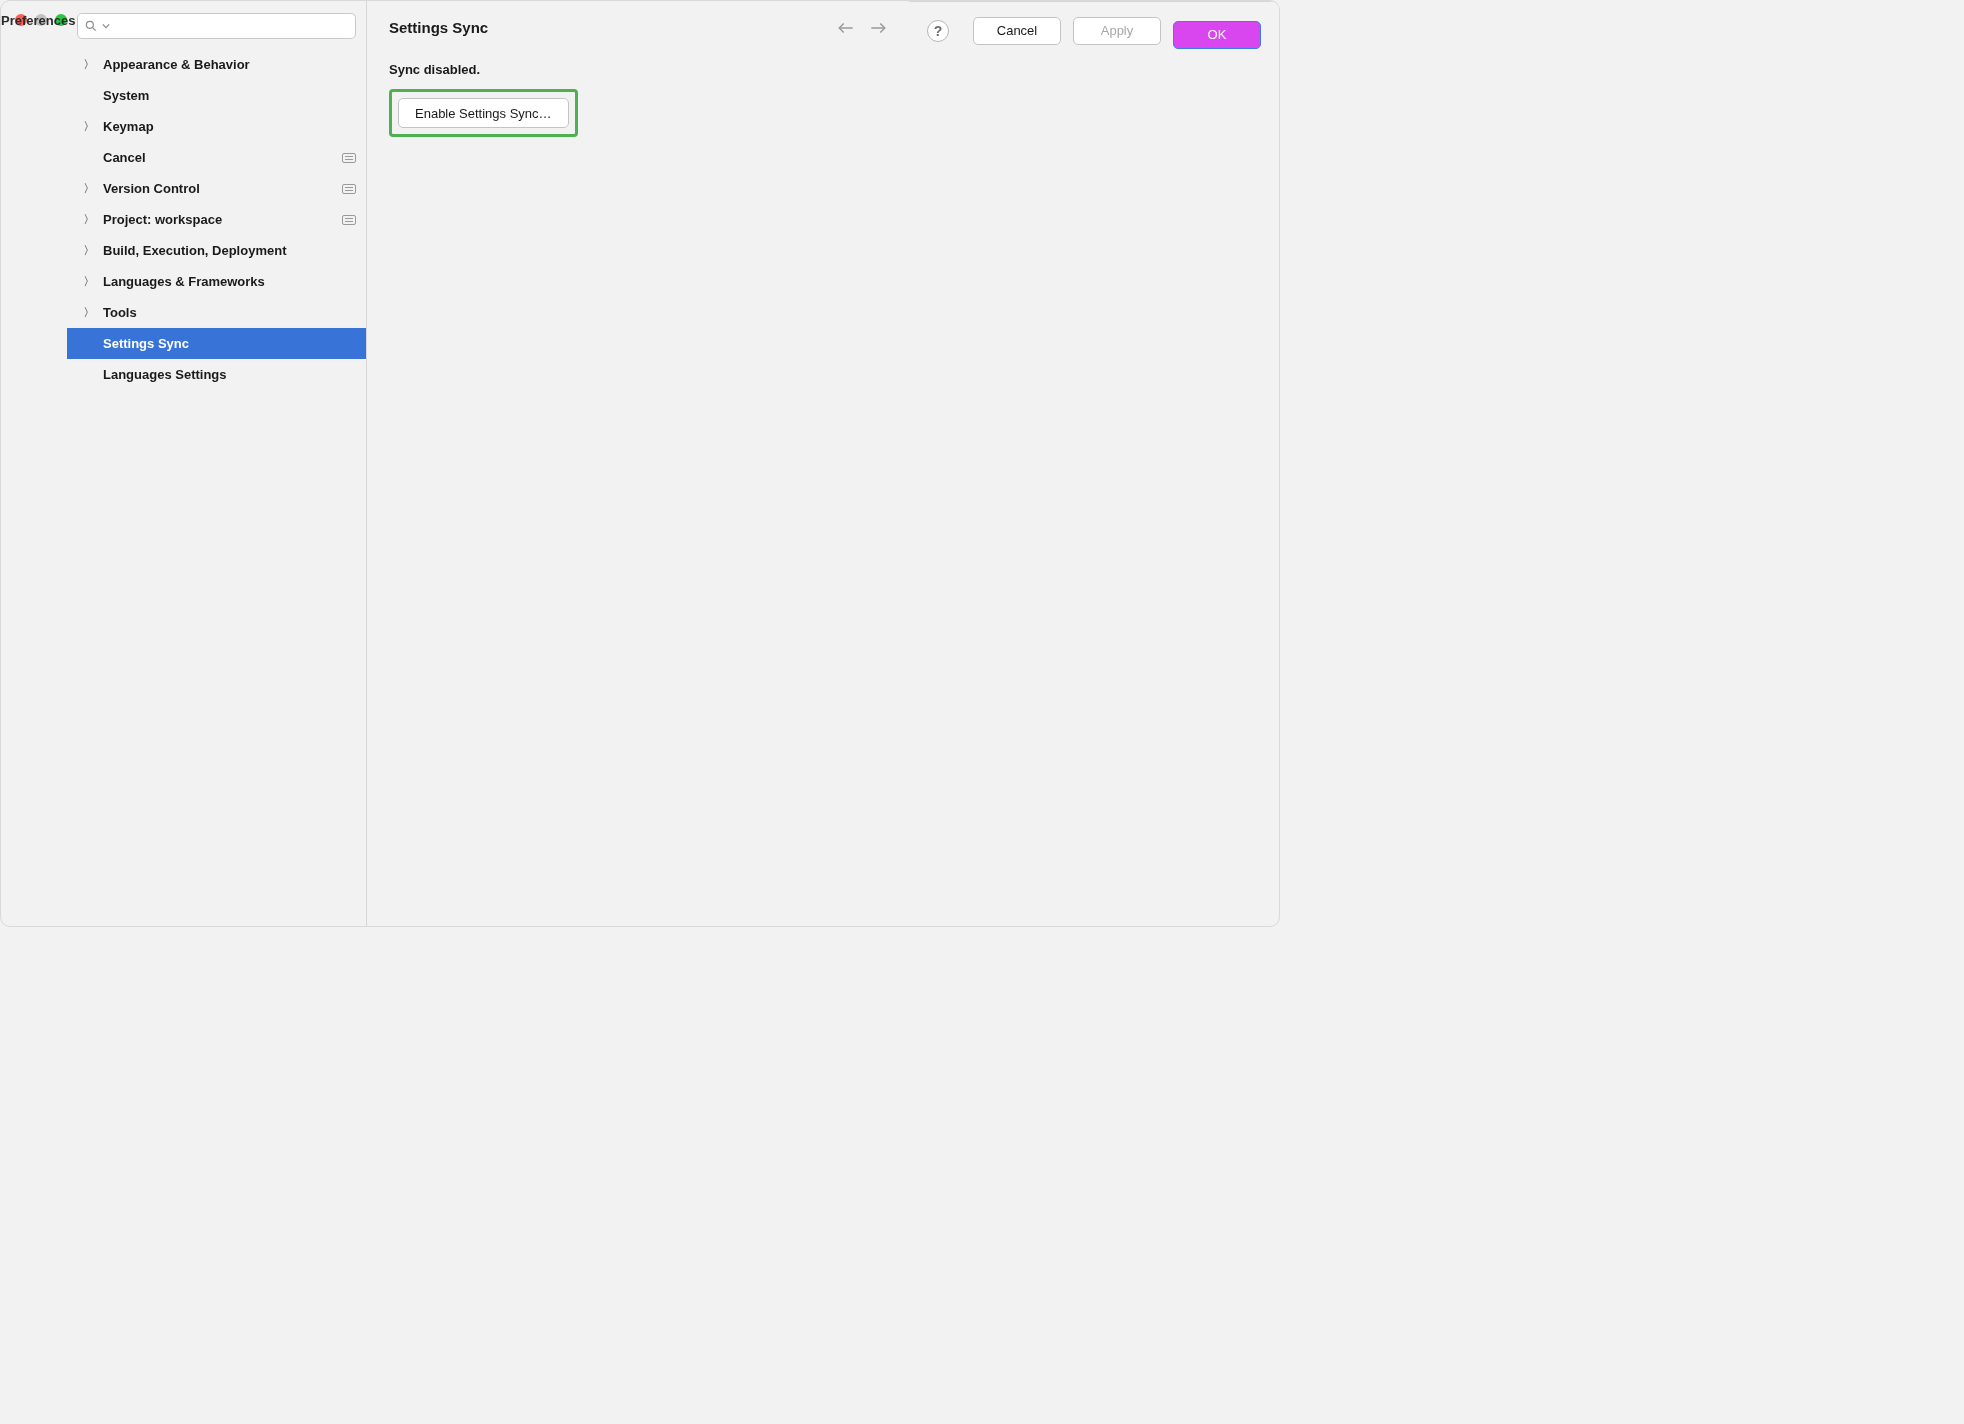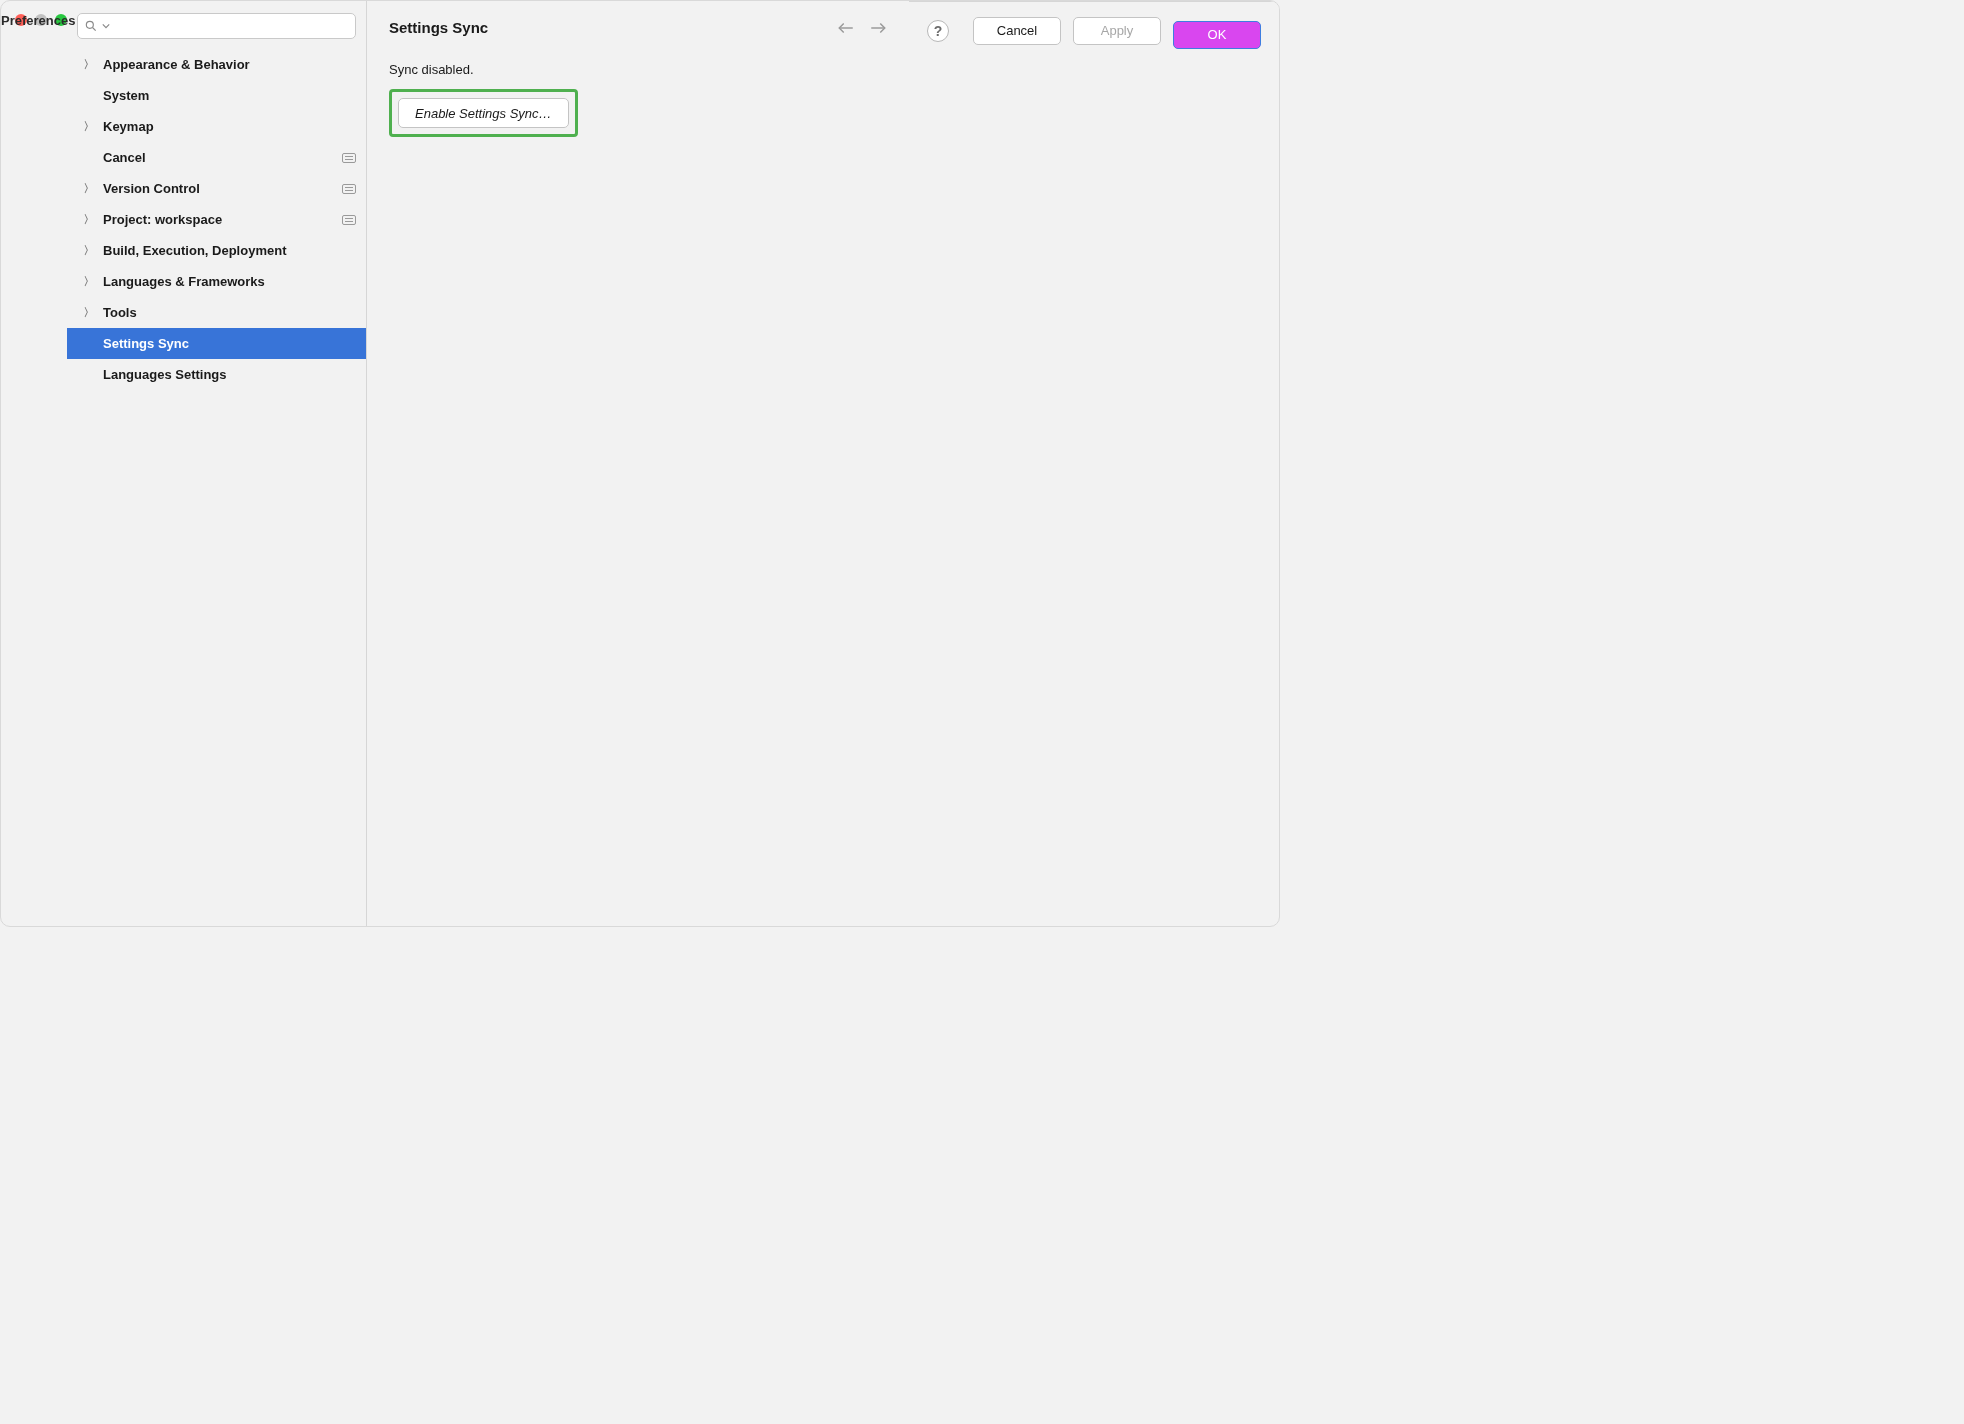--- a/index.html
+++ b/index.html
@@ -153,20 +153,21 @@
     margin-left: auto;
     display: flex;
     gap: 14px;
     color: #9b9b9b;
   }
   .nav-arrows svg { display: block; }
   .status-line {
     margin-top: 26px;
     font-size: 13px;
     color: #1a1a1a;
+    font-weight: bold;
   }
   .desc {
     margin-top: 18px;
     font-size: 12px;
     line-height: 1.55;
     color: #8a8a8a;
     max-width: 540px;
   }
   .enable-wrap {
     margin-top: 12px;
@@ -177,21 +178,20 @@
   }
   .enable-btn {
     height: 30px;
     padding: 1px 16px;
     background: #fff;
     border: 1px solid #c4c4c4;
     border-radius: 5px;
     font-size: 13px;
     color: #1a1a1a;
     cursor: default;
-    font-style: italic;
   }
   .footer {
     border-top: 1px solid #d6d6d6;
     height: 58px;
     display: flex;
     align-items: center;
     padding: 0 18px;
     gap: 12px;
     background: #f2f2f2;
   }

